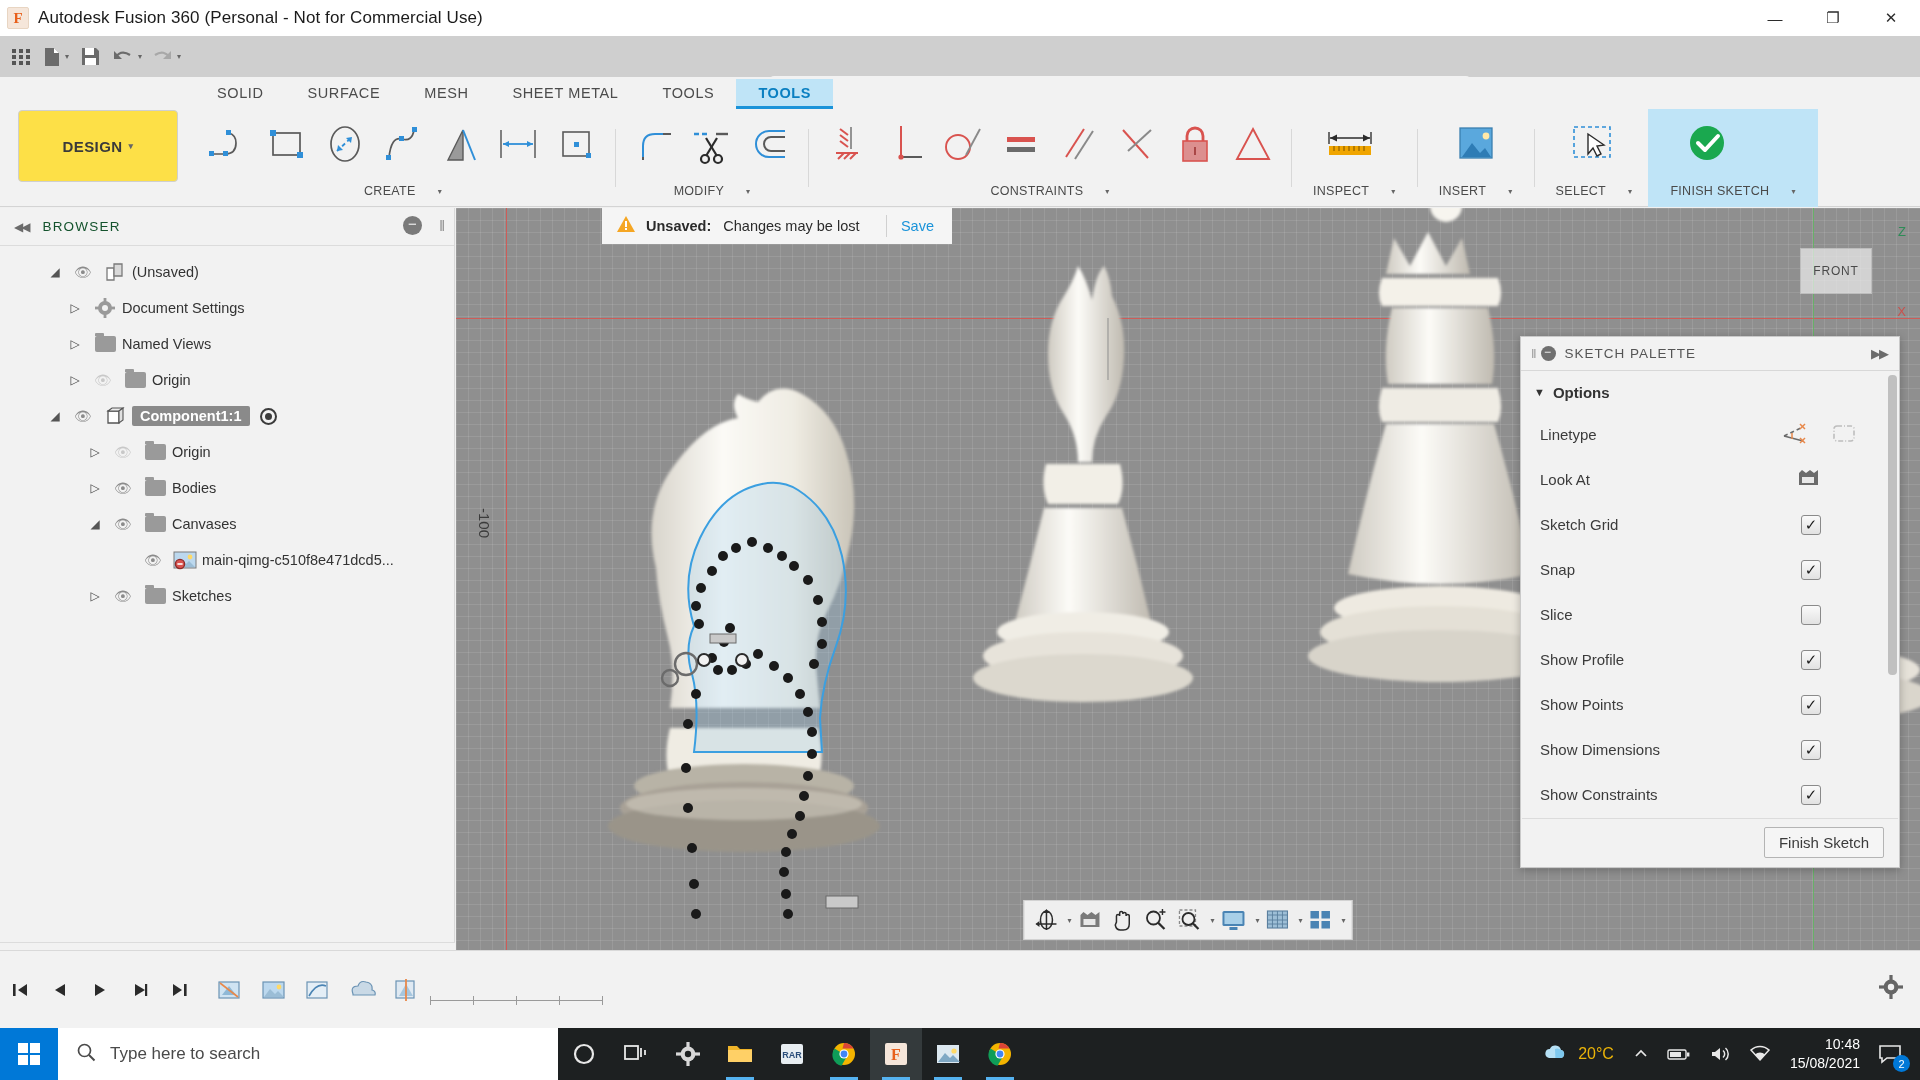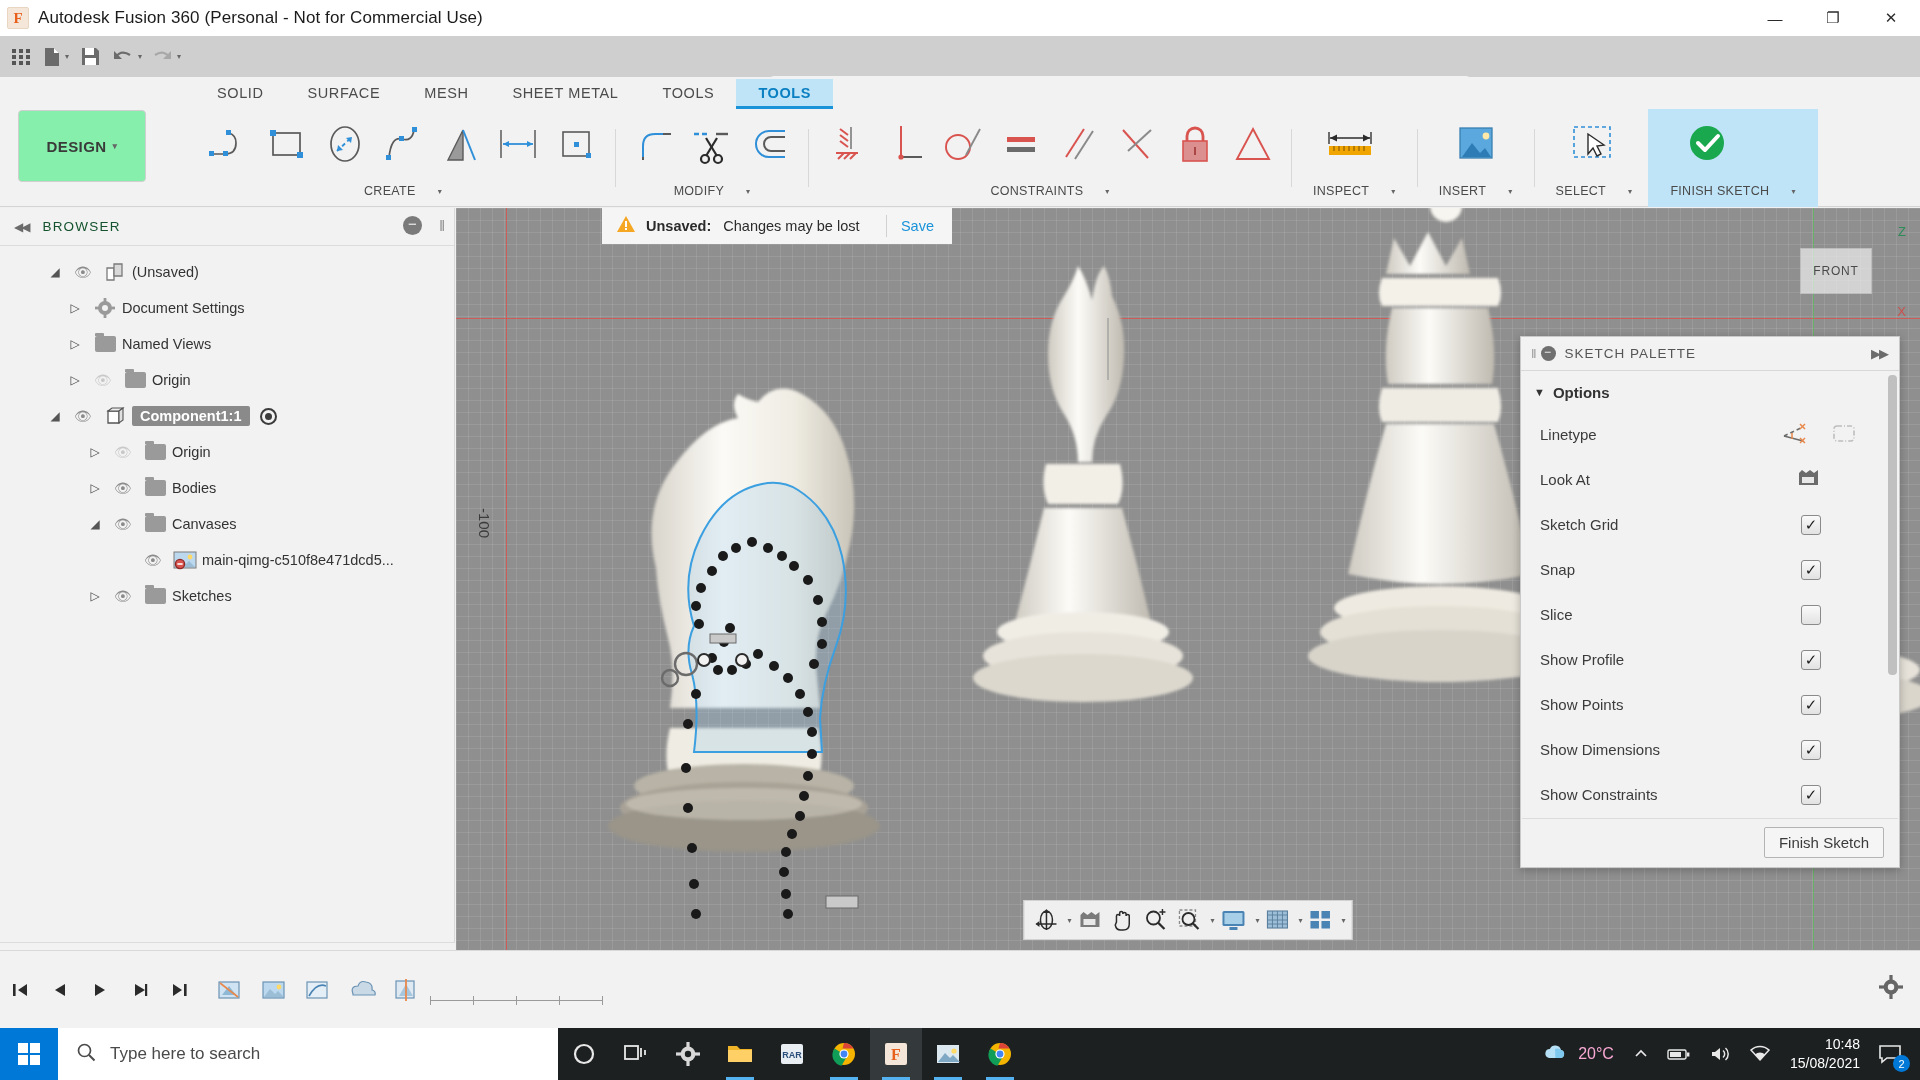--- a/index.html
+++ b/index.html
@@ -77,22 +77,22 @@
   .tabs { position: absolute; top: 2px; left: 195px; display: flex; align-items: flex-end; height: 30px; }
   .rtab {
     font-size: 14.5px; color: #4c4c4c; letter-spacing: .6px;
     padding: 6px 22px 7px 22px; height: 30px;
   }
   .rtab.active {
     background: #bfe4f7; color: #0a7fc1; font-weight: 600;
     border-bottom: 3px solid #1a93d9;
   }
   .design-btn {
-    position: absolute; left: 18px; top: 33px; width: 128px; height: 72px;
-    border: 1px solid #cfcfcf; border-radius: 4px; background: #86efac;
+    position: absolute; left: 18px; top: 33px; width: 160px; height: 72px;
+    border: 1px solid #cfcfcf; border-radius: 4px; background: #fde047;
     display: flex; align-items: center; justify-content: center;
     font-size: 15px; font-weight: 700; color: #3a3a3a; letter-spacing: .4px;
   }
   .panels { position: absolute; top: 32px; left: 196px; right: 0; height: 98px; display: flex; }
   .panel { display: flex; flex-direction: column; position: relative; padding: 0 4px; }
   .panel-icons { display: flex; align-items: center; height: 70px; }
   .panel-label {
     height: 24px; font-size: 12.5px; color: #4a4a4a; letter-spacing: .3px;
     display: flex; align-items: center; justify-content: center; gap: 19px;
   }
@@ -267,21 +267,21 @@
     content: ""; position: absolute; bottom: 0; left: 12px; width: 28px; height: 3px; background: #55b2f0;
   }
   .tray { margin-left: auto; display: flex; align-items: center; gap: 0px; color: #e8e8e8; padding-right: 4px; }
   .tray .ti { padding: 0 9px; height: 52px; display: flex; align-items: center; font-size: 15px; }
   .clock { display: flex; flex-direction: column; align-items: flex-end; justify-content: center; height: 52px; padding: 0 10px; font-size: 14px; line-height: 19px; color: #fff; }
   .notif { position: relative; padding: 0 14px 0 8px; height: 52px; display: flex; align-items: center; }
   .notif .badge {
     position: absolute; right: 6px; bottom: 8px; min-width: 17px; height: 17px; border-radius: 9px;
     background: #0078d7; color: #fff; font-size: 11px; display: flex; align-items: center; justify-content: center; padding: 0 4px;
   }
-  .weather { display: flex; align-items: center; gap: 8px; color: #f9a8d4; font-size: 16px; padding: 0 10px; }
+  .weather { display: flex; align-items: center; gap: 8px; color: #eab308; font-size: 16px; padding: 0 10px; }
 </style>
 </head>
 <body>
 
 <div id="app">
 
   <div class="titlebar">
     <div class="tb-logo">F</div>
     <div class="tb-title">Autodesk Fusion 360 (Personal - Not for Commercial Use)</div>
     <div class="tb-winbtns">

